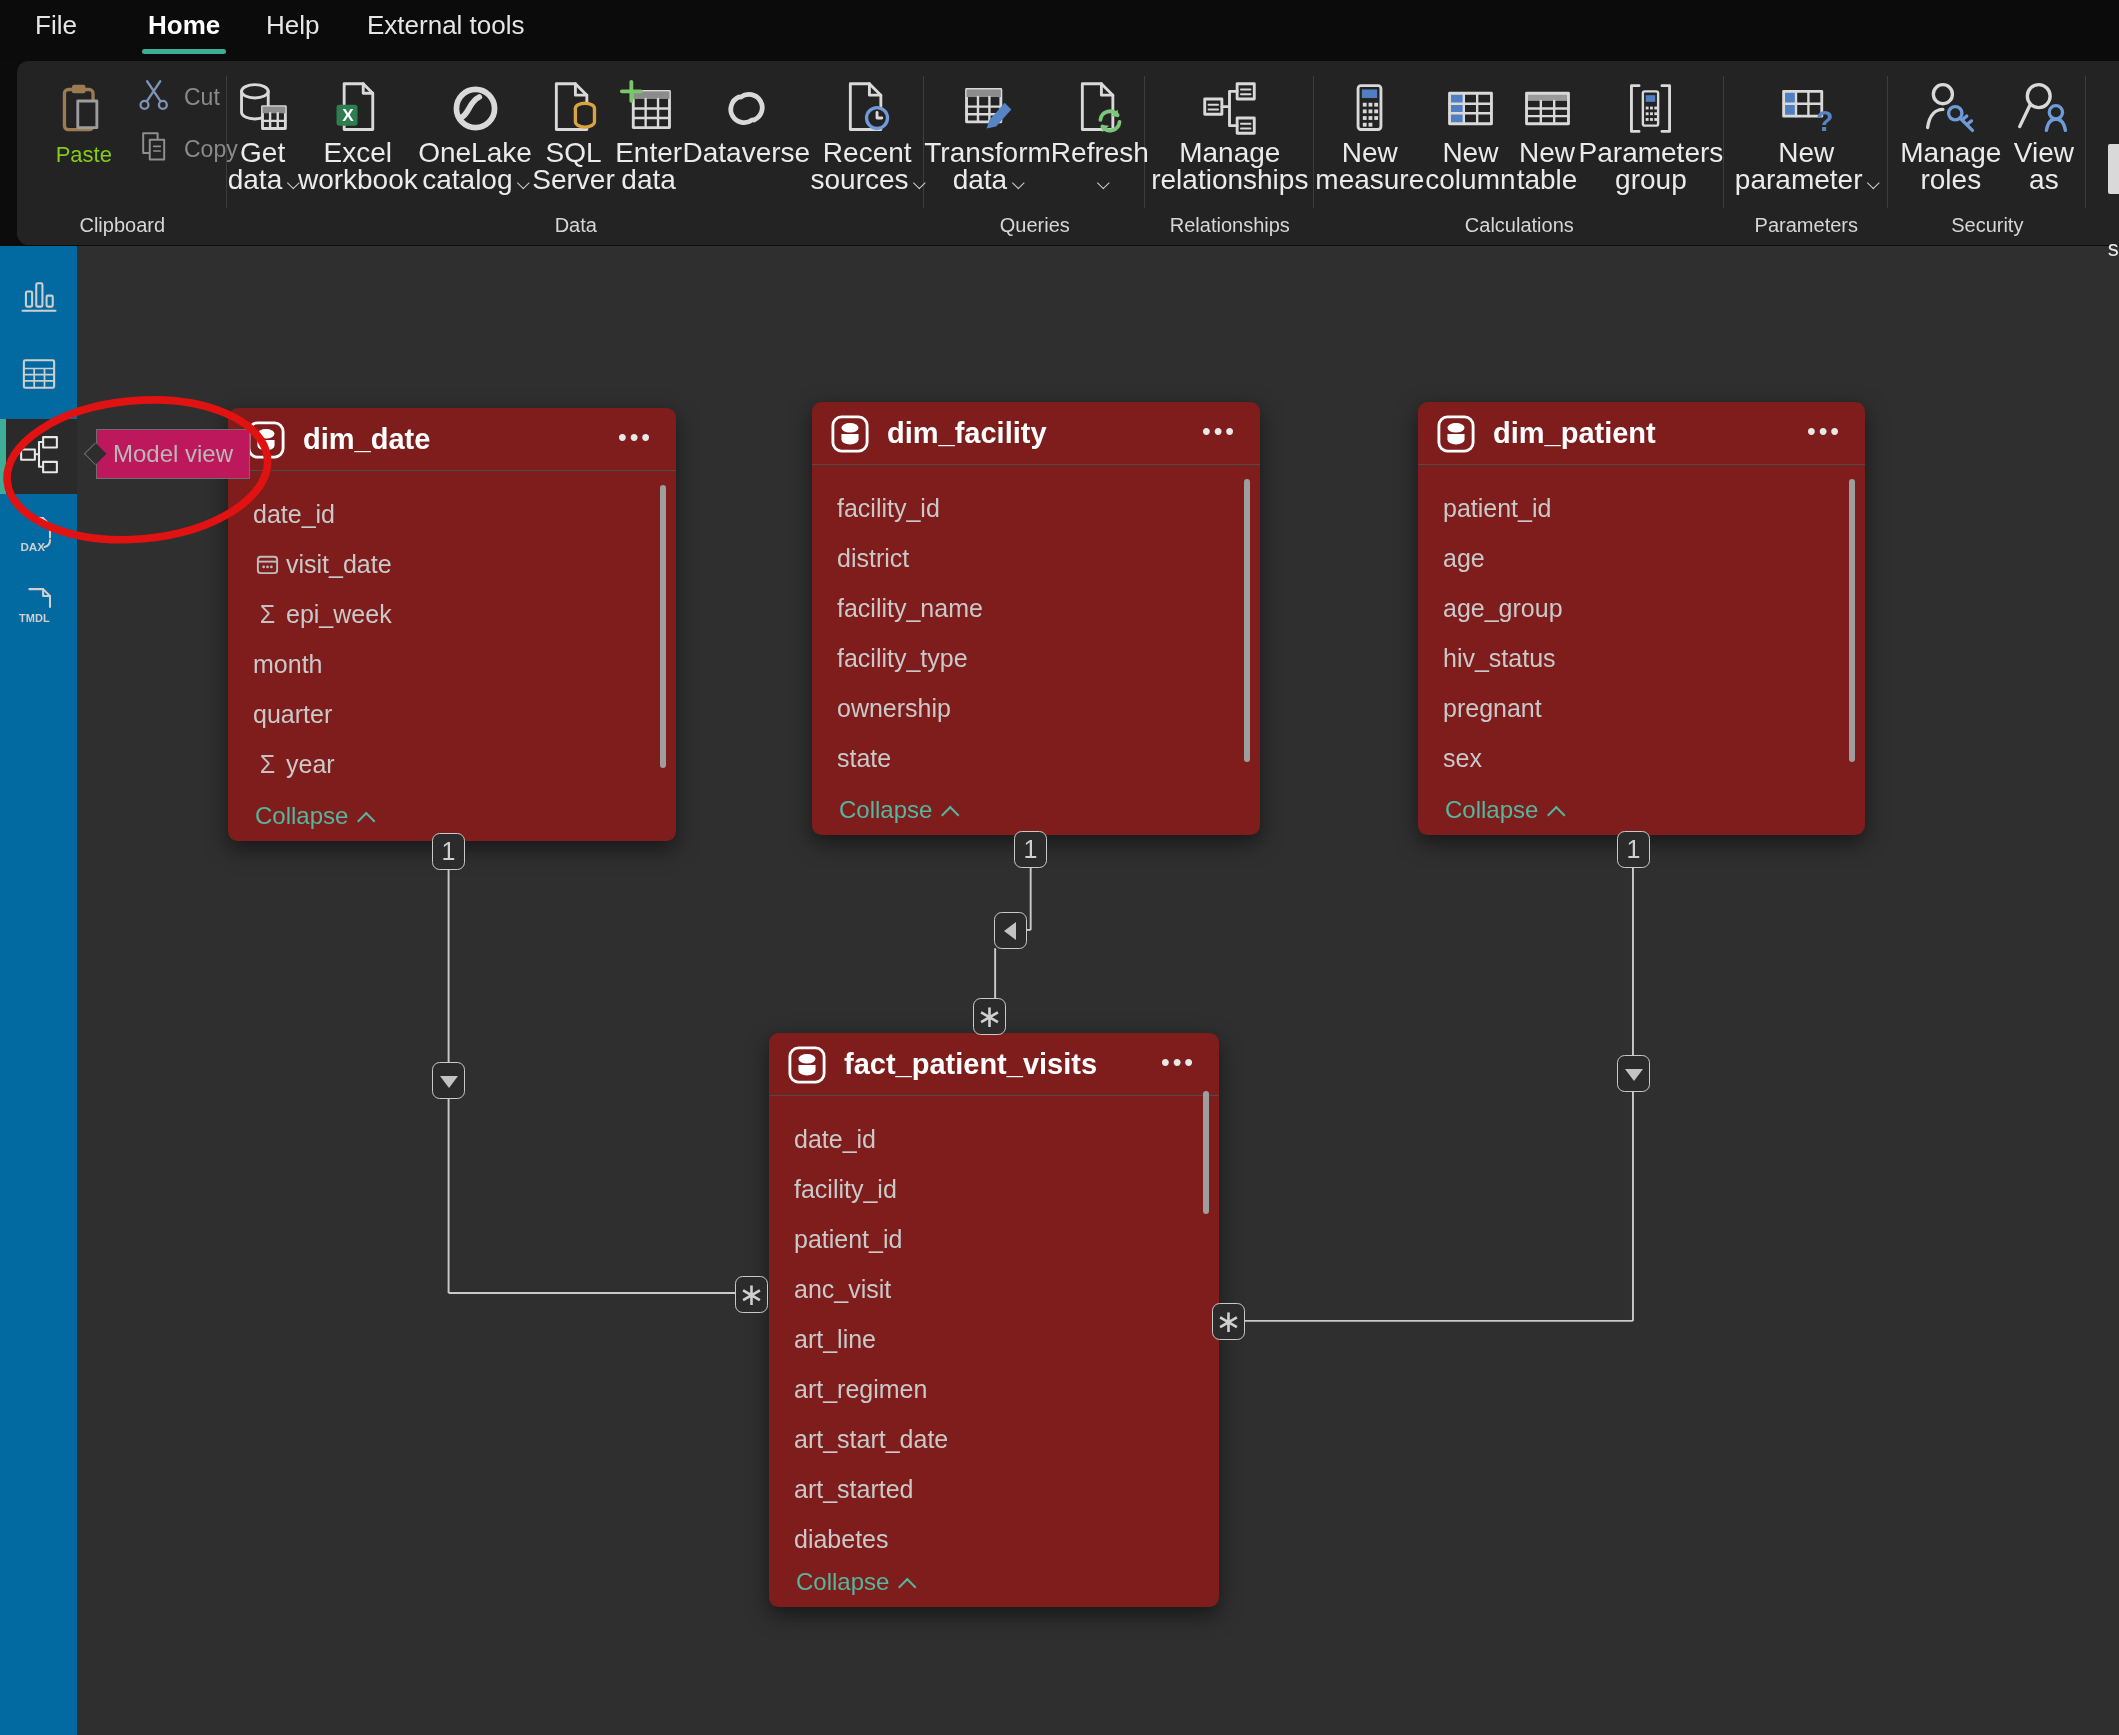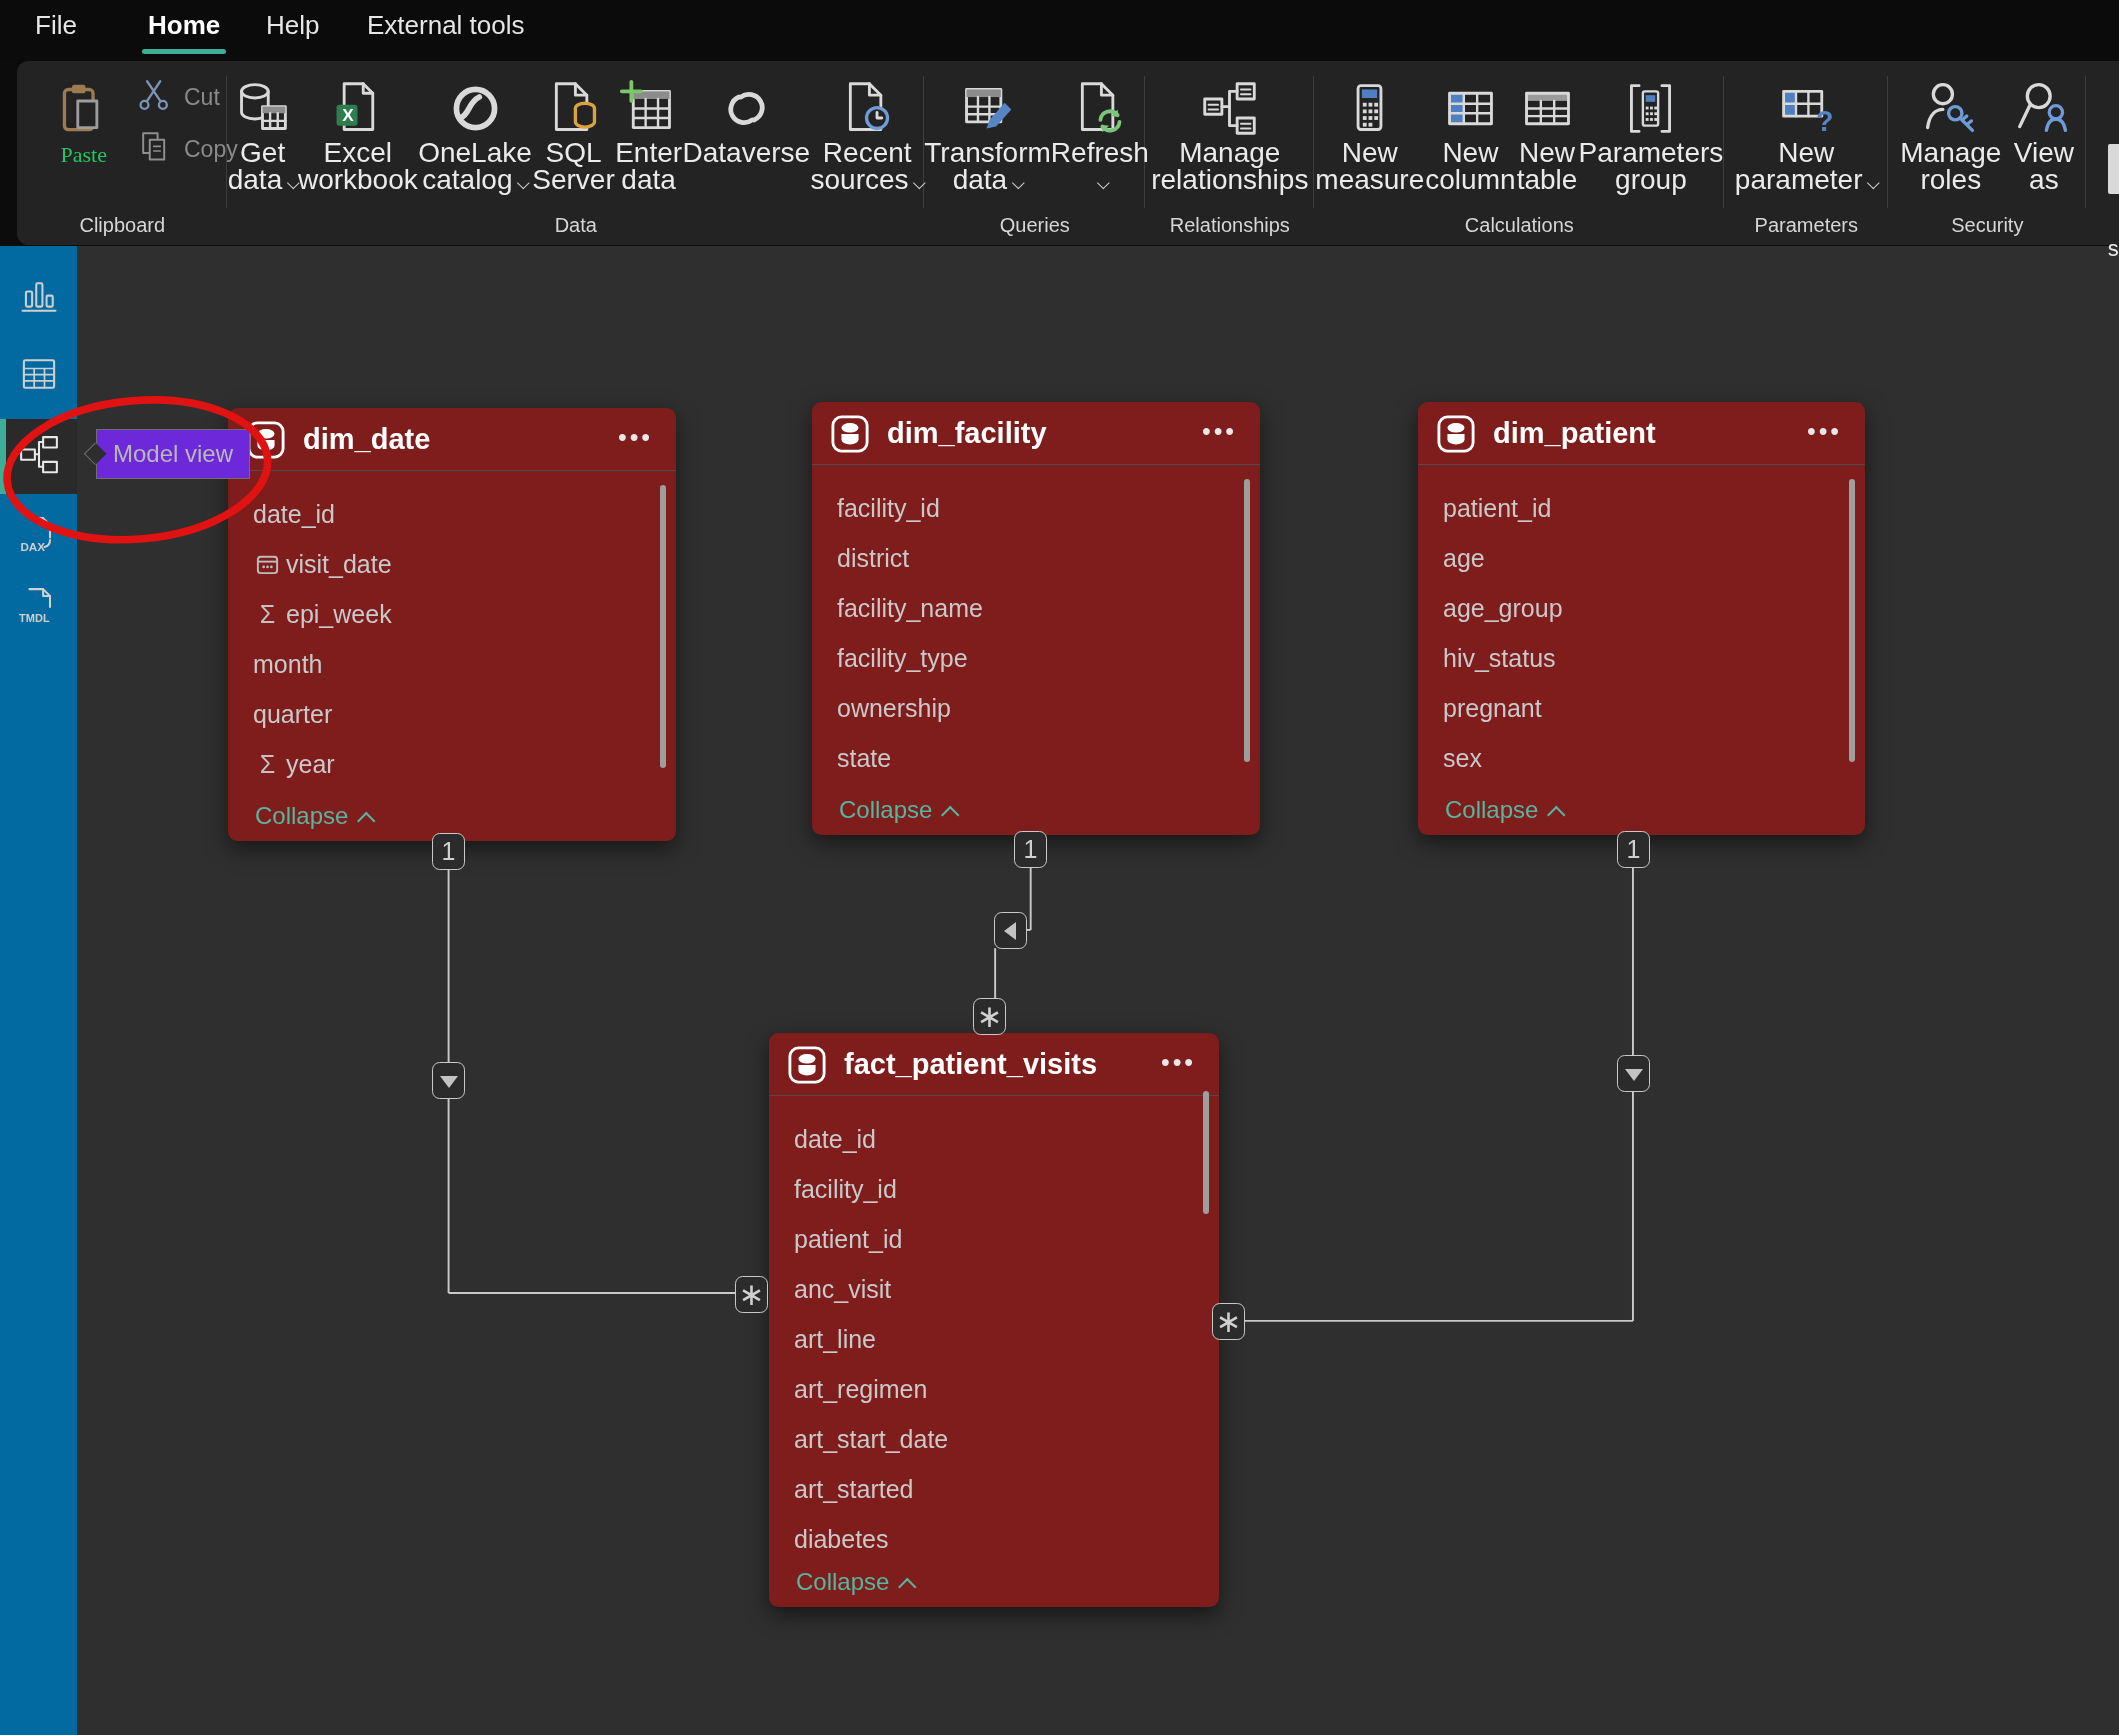--- a/index.html
+++ b/index.html
@@ -19,21 +19,21 @@
             background:#232323; border-radius:11.5px 0 0 11.5px; z-index:5; }
   .rgroup { position:absolute; top:0; height:184px; }
   .rgroup-sep { position:absolute; top:15.4px; bottom:37px; right:0; width:1px; background:#3d3d3d; }
   .rgroup-label { position:absolute; left:0; right:0; bottom:7.7px; text-align:center;
                   font-size:20px; color:#d6d6d6; }
   .rbtns { position:absolute; left:0; right:0; top:11.5px; bottom:40px; display:flex;
            justify-content:space-evenly; align-items:flex-start; }
   .rbtn { display:flex; flex-direction:column; align-items:center; cursor:pointer; padding-top:5.8px; }
   .rbtn .ricon { width:61px; height:61px; }
   .rbtn .rlabel { font-size:28px; line-height:27px; color:#ebebeb; text-align:center; white-space:nowrap; }
-  .rbtn.disabled .rlabel { color:#22c55e;font-family:Liberation Serif, serif; }
+  .rbtn.disabled .rlabel { color:#84cc16; }
   .chev { display:inline-block; width:8.6px; height:8.6px; border-right:1.9px solid #cfcfcf;
           border-bottom:1.9px solid #cfcfcf; transform:rotate(45deg) translate(-1.9px,-1.9px); margin-left:6.7px; }
   
   .clip-paste { position:absolute; left:25px; top:13.4px; width:83px; display:flex; flex-direction:column; align-items:center; }
   .clip-paste .ricon { width:61px; height:61px; }
   .clip-paste .rlabel { font-size:22px; color:#8a8a8a; }
   .clip-small { position:absolute; left:117px; display:flex; align-items:center; cursor:default; }
   .clip-small .sicon { width:42px; height:42px; }
   .clip-small .rlabel { font-size:23px; color:#8a8a8a; margin-left:7.7px; }
 
@@ -79,21 +79,21 @@
   .badge { position:absolute; width:33px; height:37px; background:#2b2b2b; border:1.9px solid #c9c9c9;
            border-radius:7.7px; z-index:5; display:flex; align-items:center; justify-content:center;
            font-size:25px; color:#d0d0d0; }
   .badge .tri-down { width:0; height:0; border-left:9.6px solid transparent; border-right:9.6px solid transparent;
            border-top:12.5px solid #c3c3c3; margin-top:2.9px; }
   .badge .tri-left { width:0; height:0; border-top:9.6px solid transparent; border-bottom:9.6px solid transparent;
            border-right:12.5px solid #c3c3c3; margin-right:1.9px; }
   .badge.star { font-size:31px; line-height:31px; }
 
   
-  .tooltip { position:absolute; left:96px; top:429px; width:154px; height:50px; background:#6d28d9;
+  .tooltip { position:absolute; left:96px; top:429px; width:154px; height:50px; background:#be185d;
              border:1px solid #6e6e6e; z-index:30; display:flex; align-items:center; justify-content:center; }
   .tooltip .tip-text { font-size:24px; color:#b9b9b9; }
   .tooltip .arrow { position:absolute; left:-9.6px; top:50%; width:16.3px; height:16.3px; background:#2d2d2d;
              border-left:1px solid #6e6e6e; border-bottom:1px solid #6e6e6e;
              transform:translateY(-50%) rotate(45deg); }
 
   .red-annotation { position:absolute; left:0; top:0; width:2119px; height:1735px; z-index:40; pointer-events:none; }
 </style>
 </head>
 <body>

